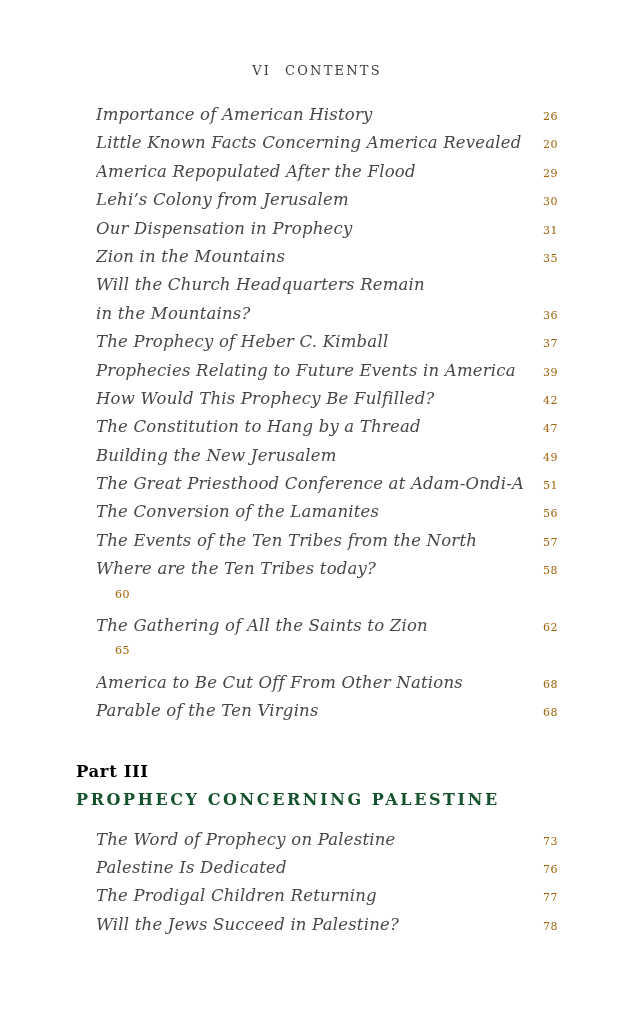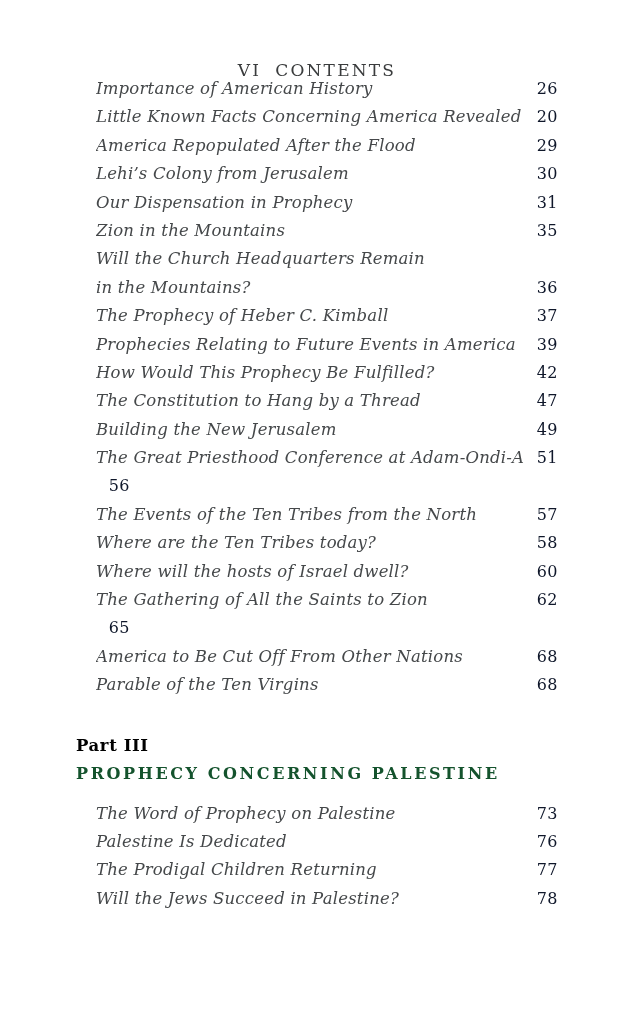--- a/index.html
+++ b/index.html
@@ -15,52 +15,53 @@
   }
   .page {
     box-sizing: border-box;
     width: 640px;
     height: 1024px;
     padding: 62px 82px 0 76px;
     background: #ffffff;
   }
   .running-head {
     text-align: center;
-    font-size: 17px;
+    font-size: 13px;
     letter-spacing: 2.2px;
     color: #3a3c3d;
     height: 17px;
     line-height: 17px;
   }
   .running-head .folio {
     margin-right: 14px;
   }
   .toc-list {
+    margin-top: 26px;
     padding-left: 20px;
   }
   .toc-row {
     display: flex;
     align-items: baseline;
     height: 28.4px;
     white-space: nowrap;
   }
   .toc-title {
     flex: 1 1 auto;
     font-style: italic;
     font-size: 16.5px;
     color: #45484a;
     letter-spacing: 0.2px;
     overflow: hidden;
   }
   .toc-page {
     flex: 0 0 auto;
     width: 34px;
     text-align: right;
-    font-size: 16px;
-    color: #0f172a;
+    font-size: 11px;
+    color: #a16207;
     letter-spacing: 0.5px;
   }
   .part-heading {
     margin-top: 28px;
   }
   .part-label {
     font-weight: bold;
     font-size: 16.5px;
     color: #000000;
     letter-spacing: 0.6px;
@@ -153,35 +154,35 @@
     <span class="toc-title">Building the New Jerusalem</span>
     <span class="toc-page">49</span>
   </div>
 
   <div class="toc-row">
     <span class="toc-title">The Great Priesthood Conference at Adam-Ondi-Ahman</span>
     <span class="toc-page">51</span>
   </div>
 
   <div class="toc-row">
+    <span class="toc-title">The Conversion of the Lamanites</span>
     <span class="toc-page">56</span>
   </div>
 
   <div class="toc-row">
     <span class="toc-title">The Events of the Ten Tribes from the North</span>
     <span class="toc-page">57</span>
   </div>
 
   <div class="toc-row">
     <span class="toc-title">Where are the Ten Tribes today?</span>
     <span class="toc-page">58</span>
   </div>
 
   <div class="toc-row">
-    <span class="toc-title">Where will the hosts of Israel dwell?</span>
     <span class="toc-page">60</span>
   </div>
 
   <div class="toc-row">
     <span class="toc-title">The Gathering of All the Saints to Zion</span>
     <span class="toc-page">62</span>
   </div>
 
   <div class="toc-row">
     <span class="toc-page">65</span>

